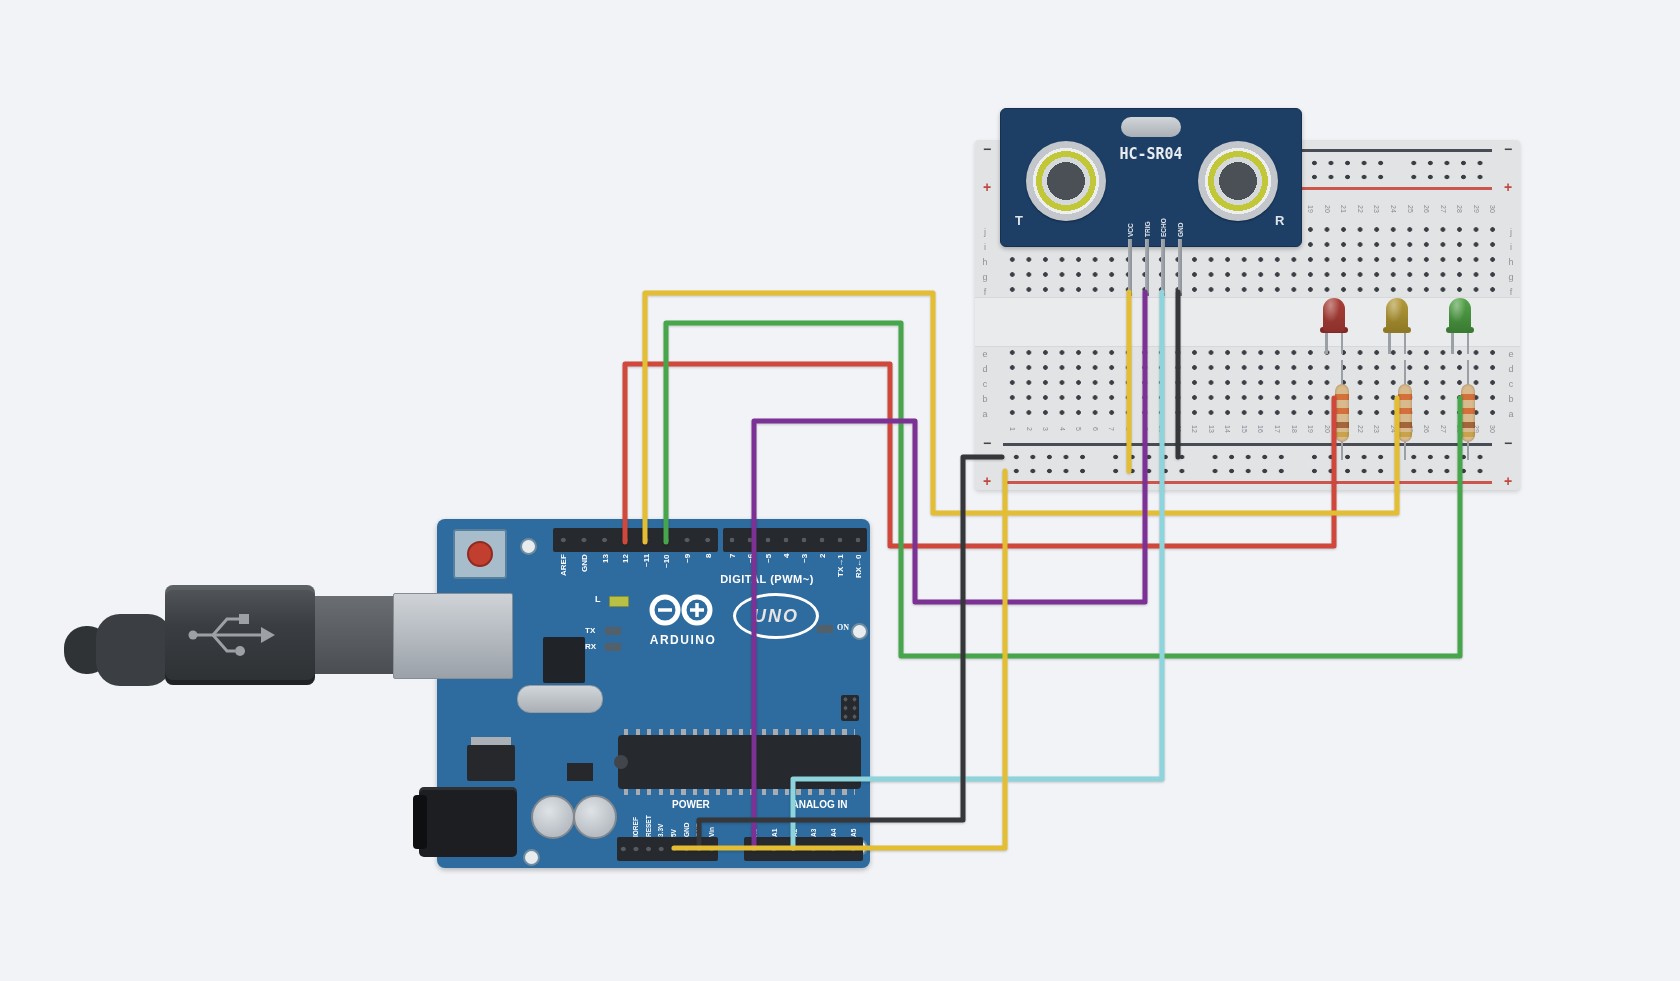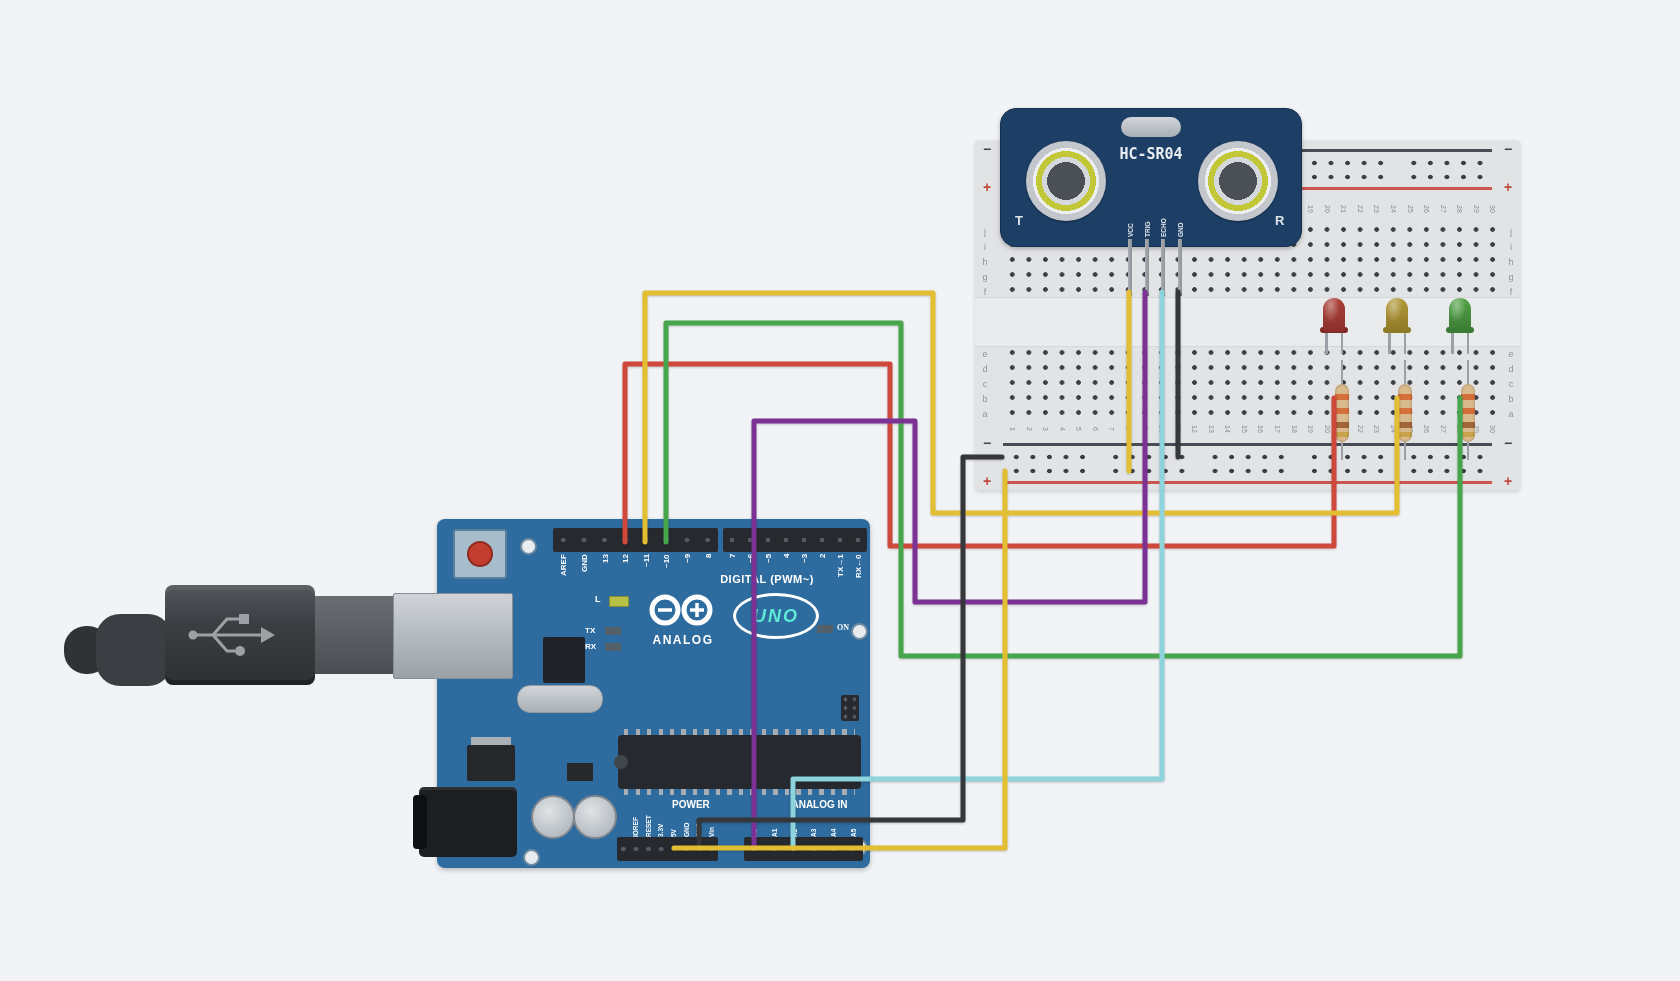--- a/index.html
+++ b/index.html
@@ -26,21 +26,21 @@
   .rail-label.p { color:#c0493f; }
   .bb-letters { position:absolute; width:12px; height:75px; display:flex; flex-direction:column; }
   .bb-letters span { flex:1; display:flex; align-items:center; justify-content:center;
     font-size:9px; color:#8d929b; }
   .bb-nums { position:absolute; width:497px; height:16px; display:flex; }
   .bb-nums span { flex:1; text-align:center; transform:rotate(90deg); font-size:7px;
     line-height:16px; color:#878c94; }
 
   
   .sensor { position:absolute; left:1000px; top:108px; width:300px; height:137px;
-    background:#1d3f66; border:1px solid #16304e; border-radius:16px;
+    background:#1d3f66; border:1px solid #16304e; border-radius:6px;
     box-shadow:0 2px 4px rgba(0,0,0,.25); z-index:3; }
   .transducer { position:absolute; top:32px; width:80px; height:80px; border-radius:50%;
     background:radial-gradient(circle, #4b5056 0 19px, #d6d9db 19px 24px, #c2c737 24px 30px,
       #edeeef 30px 33px, #c3c7cb 33px 40px); box-shadow:0 1px 2px rgba(0,0,0,.4); }
   .sensor-crystal { position:absolute; left:120px; top:8px; width:60px; height:20px;
     background:linear-gradient(180deg,#d2d6da,#a9afb5); border-radius:10px; }
   .sensor-title { position:absolute; left:95px; top:36px; width:110px; text-align:center;
     color:#e9edf1; font-family:"DejaVu Sans Mono", monospace; font-weight:bold; font-size:15px; }
   .tr-label { position:absolute; top:104px; color:#dfe4e9; font-weight:bold; font-size:13px; }
   .sensor-pinlbls { position:absolute; left:121px; top:84px; width:66px; height:44px; display:flex; }
@@ -380,22 +380,22 @@
     <span class="txt" style="left:148px;top:123px;font-size:8px;">RX</span>
     <div class="smd-led" style="left:168px;top:124px;"></div>
 
     <svg width="92" height="42" viewBox="0 0 92 42" style="position:absolute;left:200px;top:70px;">
       <circle cx="28" cy="21" r="13" stroke="#fff" stroke-width="5" fill="none"></circle>
       <circle cx="60" cy="21" r="13" stroke="#fff" stroke-width="5" fill="none"></circle>
       <line x1="21" y1="21" x2="35" y2="21" stroke="#fff" stroke-width="3.5"></line>
       <line x1="53" y1="21" x2="67" y2="21" stroke="#fff" stroke-width="3.5"></line>
       <line x1="60" y1="14" x2="60" y2="28" stroke="#fff" stroke-width="3.5"></line>
     </svg>
-    <div class="txt" style="left:200px;top:114px;width:92px;text-align:center;font-size:12px;letter-spacing:1.5px;">ANALOG</div>
-    <div style="position:absolute;left:296px;top:74px;width:80px;height:40px;border:3.5px solid #fff;border-radius:50%;display:flex;align-items:center;justify-content:center;color:#5eead4;font-size:18px;font-style:italic;font-weight:600;letter-spacing:2px;">
+    <div class="txt" style="left:200px;top:114px;width:92px;text-align:center;font-size:12px;letter-spacing:1.5px;">ARDUINO</div>
+    <div style="position:absolute;left:296px;top:74px;width:80px;height:40px;border:3.5px solid #fff;border-radius:50%;display:flex;align-items:center;justify-content:center;color:#e5e5e5;font-size:18px;font-style:italic;font-weight:600;letter-spacing:2px;">
         <span>UNO</span>
       </div>
     <div class="smd-led" style="left:380px;top:106px;"></div>
     <span class="txt" style="left:400px;top:104px;font-size:8px;font-family:Liberation Serif, serif;">ON</span>
 
     <div style="position:absolute;left:106px;top:118px;width:42px;height:46px;background:#202327;border-radius:2px;"></div>
     <div style="position:absolute;left:80px;top:166px;width:84px;height:26px;background:linear-gradient(180deg,#d2d6da,#a9afb5);border:1px solid #959ba1;border-radius:13px;"></div>
     <div style="position:absolute;left:34px;top:218px;width:40px;height:10px;background:#aab0b6;"></div>
     <div style="position:absolute;left:30px;top:226px;width:48px;height:36px;background:#26282c;border-radius:2px;"></div>
     <div style="position:absolute;left:130px;top:244px;width:26px;height:18px;background:#26282c;"></div>

